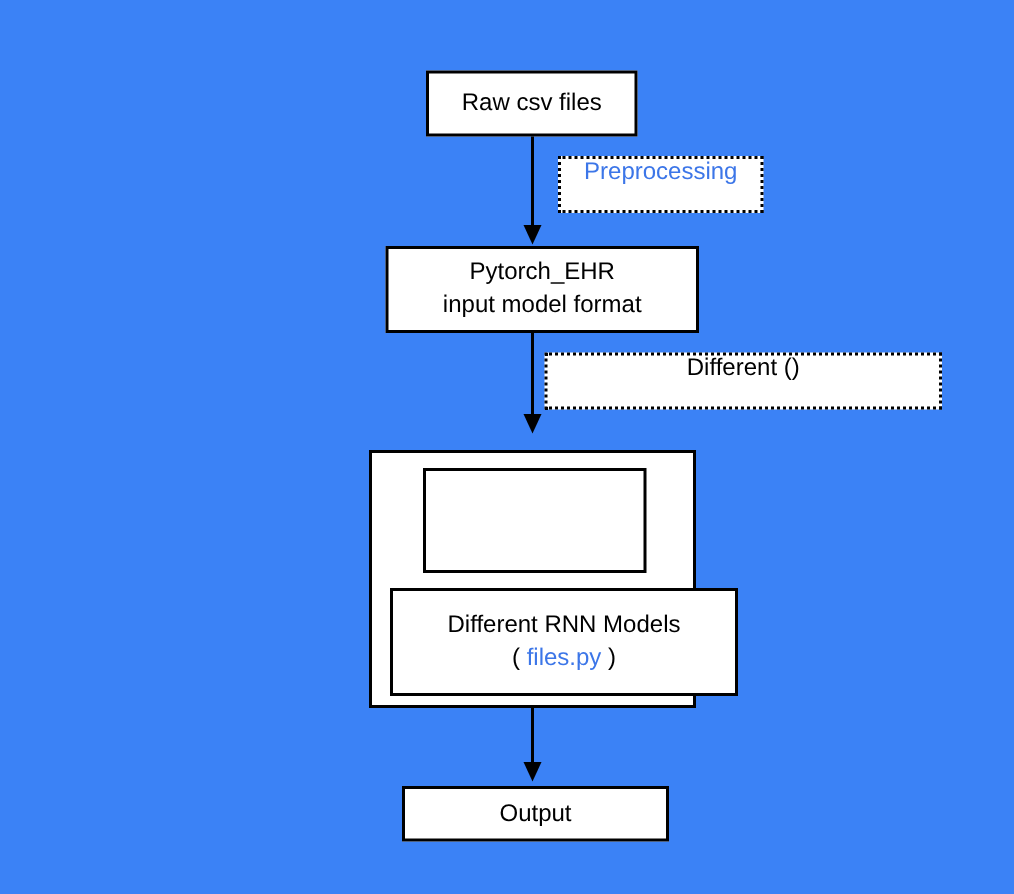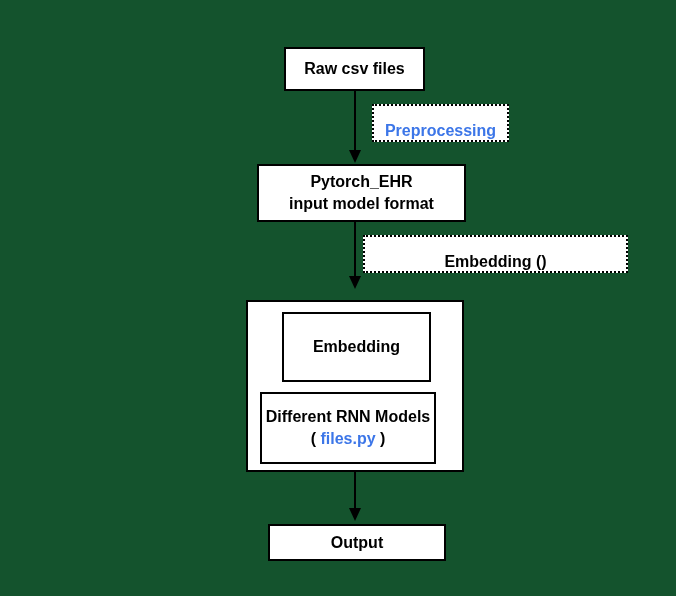--- a/index.html
+++ b/index.html
@@ -4,25 +4,24 @@
 <style>
   html, body {
     margin: 0;
     padding: 0;
     background: #ffffff;
   }
   .canvas {
     position: relative;
     width: 676px;
     height: 596px;
-    background: #14532d;
+    background: #3b82f6;
     font-family: "Liberation Sans", "DejaVu Sans", sans-serif;
     color: #000000;
     overflow: hidden;
-    font-weight: bold;
   }
   .node {
     position: absolute;
     box-sizing: border-box;
     border: 2px solid #000000;
     background: #ffffff;
     display: flex;
     flex-direction: column;
     align-items: center;
     justify-content: center;
@@ -36,21 +35,21 @@
     box-sizing: border-box;
     border: 2px solid #000000;
     background: #ffffff;
   }
   .dotted-label {
     position: absolute;
     box-sizing: border-box;
     border: 2px dotted #000000;
     background: #ffffff;
     display: flex;
-    align-items: flex-end;
+    align-items: flex-start;
     justify-content: center;
     text-align: center;
     font-size: 16px;
     white-space: nowrap;
   }
   .blue { color: #3c76e8; }
   .vline {
     position: absolute;
     width: 2px;
     background: #000000;
@@ -61,21 +60,21 @@
     height: 0;
     border-left: 6px solid transparent;
     border-right: 6px solid transparent;
     border-top: 13px solid #000000;
   }
   
   #raw-csv       { left: 284px; top: 47px;  width: 141px; height: 44px; }
   #pytorch-ehr   { left: 257px; top: 164px; width: 209px; height: 58px; text-align: center; }
   #model-container { left: 246px; top: 300px; width: 218px; height: 172px; }
   #embedding     { left: 282px; top: 312px; width: 149px; height: 70px; line-height: 20px; gap: 7px; }
-  #rnn-models    { left: 260px; top: 392px; width: 176px; height: 72px; }
+  #rnn-models    { left: 260px; top: 392px; width: 232px; height: 72px; }
   #output        { left: 268px; top: 524px; width: 178px; height: 37px; }
   
   #preprocessing-label { left: 372px; top: 104px; width: 137px; height: 38px; }
   #dataloader-label    { left: 363px; top: 235px; width: 265px; height: 38px; }
   
   #arrow1-line { left: 354px; top: 91px;  height: 60px; }
   #arrow1-head { left: 349px; top: 150px; }
   #arrow2-line { left: 354px; top: 222px; height: 55px; }
   #arrow2-head { left: 349px; top: 276px; }
   #arrow3-line { left: 354px; top: 472px; height: 37px; }
@@ -99,28 +98,27 @@
 
   <div class="node" id="pytorch-ehr">
     <span>Pytorch_EHR</span>
     <span>input model format</span>
   </div>
 
   <div class="vline" id="arrow2-line"></div>
   <div class="arrowhead" id="arrow2-head"></div>
 
   <div class="dotted-label" id="dataloader-label">
-    <span>Embedding ( </span>
+    <span>Different ( </span>
       <span> )</span>
   </div>
 
   <div class="container-box" id="model-container"></div>
 
   <div class="node" id="embedding">
-    <span>Embedding</span>
   </div>
 
   <div class="node" id="rnn-models">
     <span>Different RNN Models</span>
     <span><span>( </span><span class="blue">files.py</span><span> )</span></span>
   </div>
 
   <div class="vline" id="arrow3-line"></div>
   <div class="arrowhead" id="arrow3-head"></div>
 

